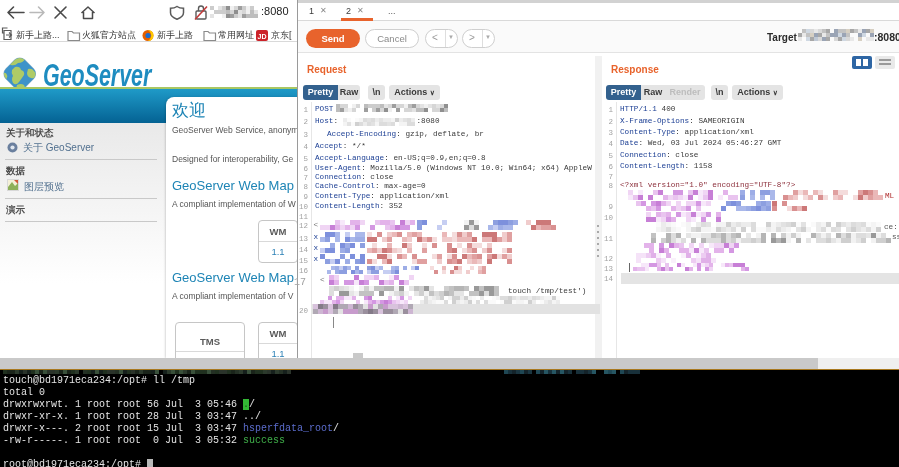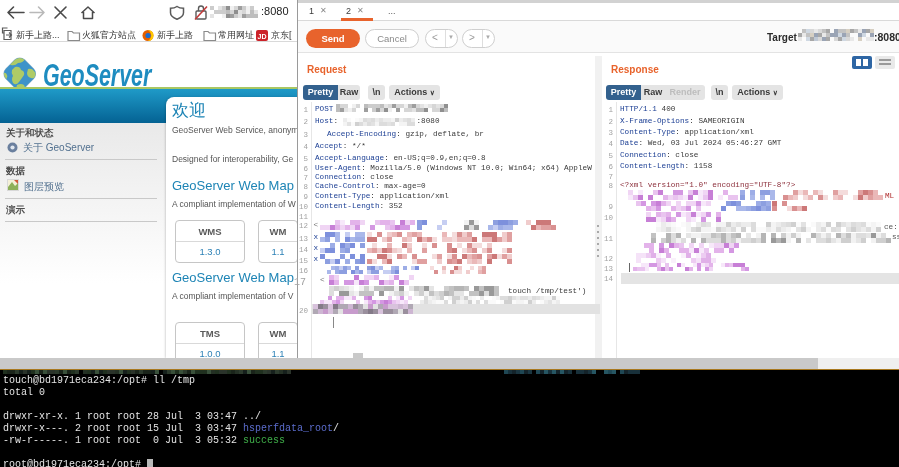--- a/index.html
+++ b/index.html
@@ -127,32 +127,28 @@
     </svg>
 <div class="abs" style="left:24px;top:180px;font-size:10px;color:#51708f;">图层预览</div>
 <div class="abs" style="left:5px;top:198px;width:152px;height:1px;background:#c9c9c9;"></div>
 <div class="abs" style="left:6px;top:204px;font-size:9.5px;font-weight:bold;color:#4d4d4d;">演示</div>
 <div class="abs" style="left:5px;top:221px;width:152px;height:1px;background:#c9c9c9;"></div>
 <div class="abs" style="left:172px;top:99px;font-size:17px;color:#1d84b5;">欢迎</div>
 <div class="abs" style="left:172px;top:125px;font-size:8.5px;color:#555;white-space:nowrap;">GeoServer Web Service, anonym</div>
 <div class="abs" style="left:172px;top:154px;font-size:8.5px;color:#555;white-space:nowrap;">Designed for interoperability, Ge</div>
 <div class="abs" style="left:172px;top:178px;font-size:13px;color:#1d84b5;white-space:nowrap;">GeoServer Web Map </div>
 <div class="abs" style="left:172px;top:199px;font-size:8.5px;color:#555;white-space:nowrap;">A compliant implementation of W</div>
-<div class="abs" style="left:175px;top:220px;width:70px;height:43px;border:1px solid #c6c6c6;border-radius:4px;background:#fff;overflow:hidden;">
-      <div style="height:21px;border-bottom:1px solid #d9d9d9;text-align:center;font-size:9.5px;font-weight:bold;color:#5a5a5a;line-height:21px;">WMS</div>
-      <div style="height:21px;text-align:center;font-size:9.5px;color:#2c81b6;line-height:20px;">1.3.0</div>
-    </div>
 <div class="abs" style="left:258px;top:220px;width:40px;height:43px;border:1px solid #c6c6c6;border-radius:4px;background:#fff;overflow:hidden;">
       <div style="height:21px;border-bottom:1px solid #d9d9d9;text-align:center;font-size:9.5px;font-weight:bold;color:#5a5a5a;line-height:21px;">WM</div>
       <div style="height:21px;text-align:center;font-size:9.5px;color:#2c81b6;line-height:20px;">1.1</div>
     </div>
 <div class="abs" style="left:172px;top:270px;font-size:13px;color:#1d84b5;white-space:nowrap;">GeoServer Web Map </div>
 <div class="abs" style="left:172px;top:291px;font-size:8.5px;color:#555;white-space:nowrap;">A compliant implementation of V</div>
 <div class="abs" style="left:175px;top:322px;width:70px;height:43px;border:1px solid #c6c6c6;border-radius:4px;background:#fff;overflow:hidden;">
-      <div style="height:21px;border-bottom:1px solid #d9d9d9;text-align:center;font-size:9.5px;font-weight:bold;color:#5a5a5a;line-height:21px;">TMS</div>
+      <div style="height:21px;border-bottom:1px solid #d9d9d9;text-align:center;font-size:9.5px;font-weight:bold;color:#5a5a5a;line-height:21px;margin-top:8px;">TMS</div>
       <div style="height:21px;text-align:center;font-size:9.5px;color:#2c81b6;line-height:20px;">1.0.0</div>
     </div>
 <div class="abs" style="left:258px;top:322px;width:40px;height:43px;border:1px solid #c6c6c6;border-radius:4px;background:#fff;overflow:hidden;">
       <div style="height:21px;border-bottom:1px solid #d9d9d9;text-align:center;font-size:9.5px;font-weight:bold;color:#5a5a5a;line-height:21px;">WM</div>
       <div style="height:21px;text-align:center;font-size:9.5px;color:#2c81b6;line-height:20px;">1.1</div>
     </div>
 </div>
 <div id="burp">
 <div class="abs" style="left:0;top:0;width:602px;height:3px;background:#d2d2d2;"></div>
 <div class="abs" style="left:0;top:3px;width:602px;height:18px;background:#fff;border-bottom:1px solid #d9d9d9;"></div>
@@ -1638,17 +1634,18 @@
         <rect x="108" y="4" width="4" height="4" fill="#1f4754"></rect>
         <rect x="112" y="4" width="4" height="4" fill="#265663"></rect>
         <rect x="120" y="4" width="4" height="4" fill="#1f4754"></rect>
         <rect x="124" y="4" width="4" height="4" fill="#14232a"></rect>
         <rect x="128" y="4" width="4" height="4" fill="#18303a"></rect>
         <rect x="132" y="4" width="4" height="4" fill="#18303a"></rect>
         <rect x="136" y="4" width="4" height="4" fill="#18303a"></rect>
       </svg>
 <div class="abs mono" style="left:3px;top:5px;font-size:10px;line-height:12px;color:#e4e4e4;white-space:pre;">touch@bd1971eca234:/opt# ll /tmp</div>
 <div class="abs mono" style="left:3px;top:17px;font-size:10px;line-height:12px;color:#e4e4e4;white-space:pre;">total 0</div>
+<div class="abs mono" style="left:3px;top:29px;font-size:10px;line-height:12px;color:#e4e4e4;white-space:pre;">drwxrwxrwt. 1 root root 56 Jul  3 05:46 <span style="background:#33b834;color:#1a5c1a">.</span>/</div>
 <div class="abs mono" style="left:3px;top:41px;font-size:10px;line-height:12px;color:#e4e4e4;white-space:pre;">drwxr-xr-x. 1 root root 28 Jul  3 03:47 ../</div>
 <div class="abs mono" style="left:3px;top:53px;font-size:10px;line-height:12px;color:#e4e4e4;white-space:pre;">drwxr-x---. 2 root root 15 Jul  3 03:47 <span style="color:#5b6ccc">hsperfdata_root</span>/</div>
 <div class="abs mono" style="left:3px;top:65px;font-size:10px;line-height:12px;color:#e4e4e4;white-space:pre;">-rw-r-----. 1 root root  0 Jul  3 05:32 <span style="color:#3fae49">success</span></div>
 <div class="abs mono" style="left:3px;top:89px;font-size:10px;line-height:12px;color:#e4e4e4;white-space:pre;">root@bd1971eca234:/opt# <span style="background:#b8b8b8">&nbsp;</span></div>
 </div>
 </div>
 </body></html>

